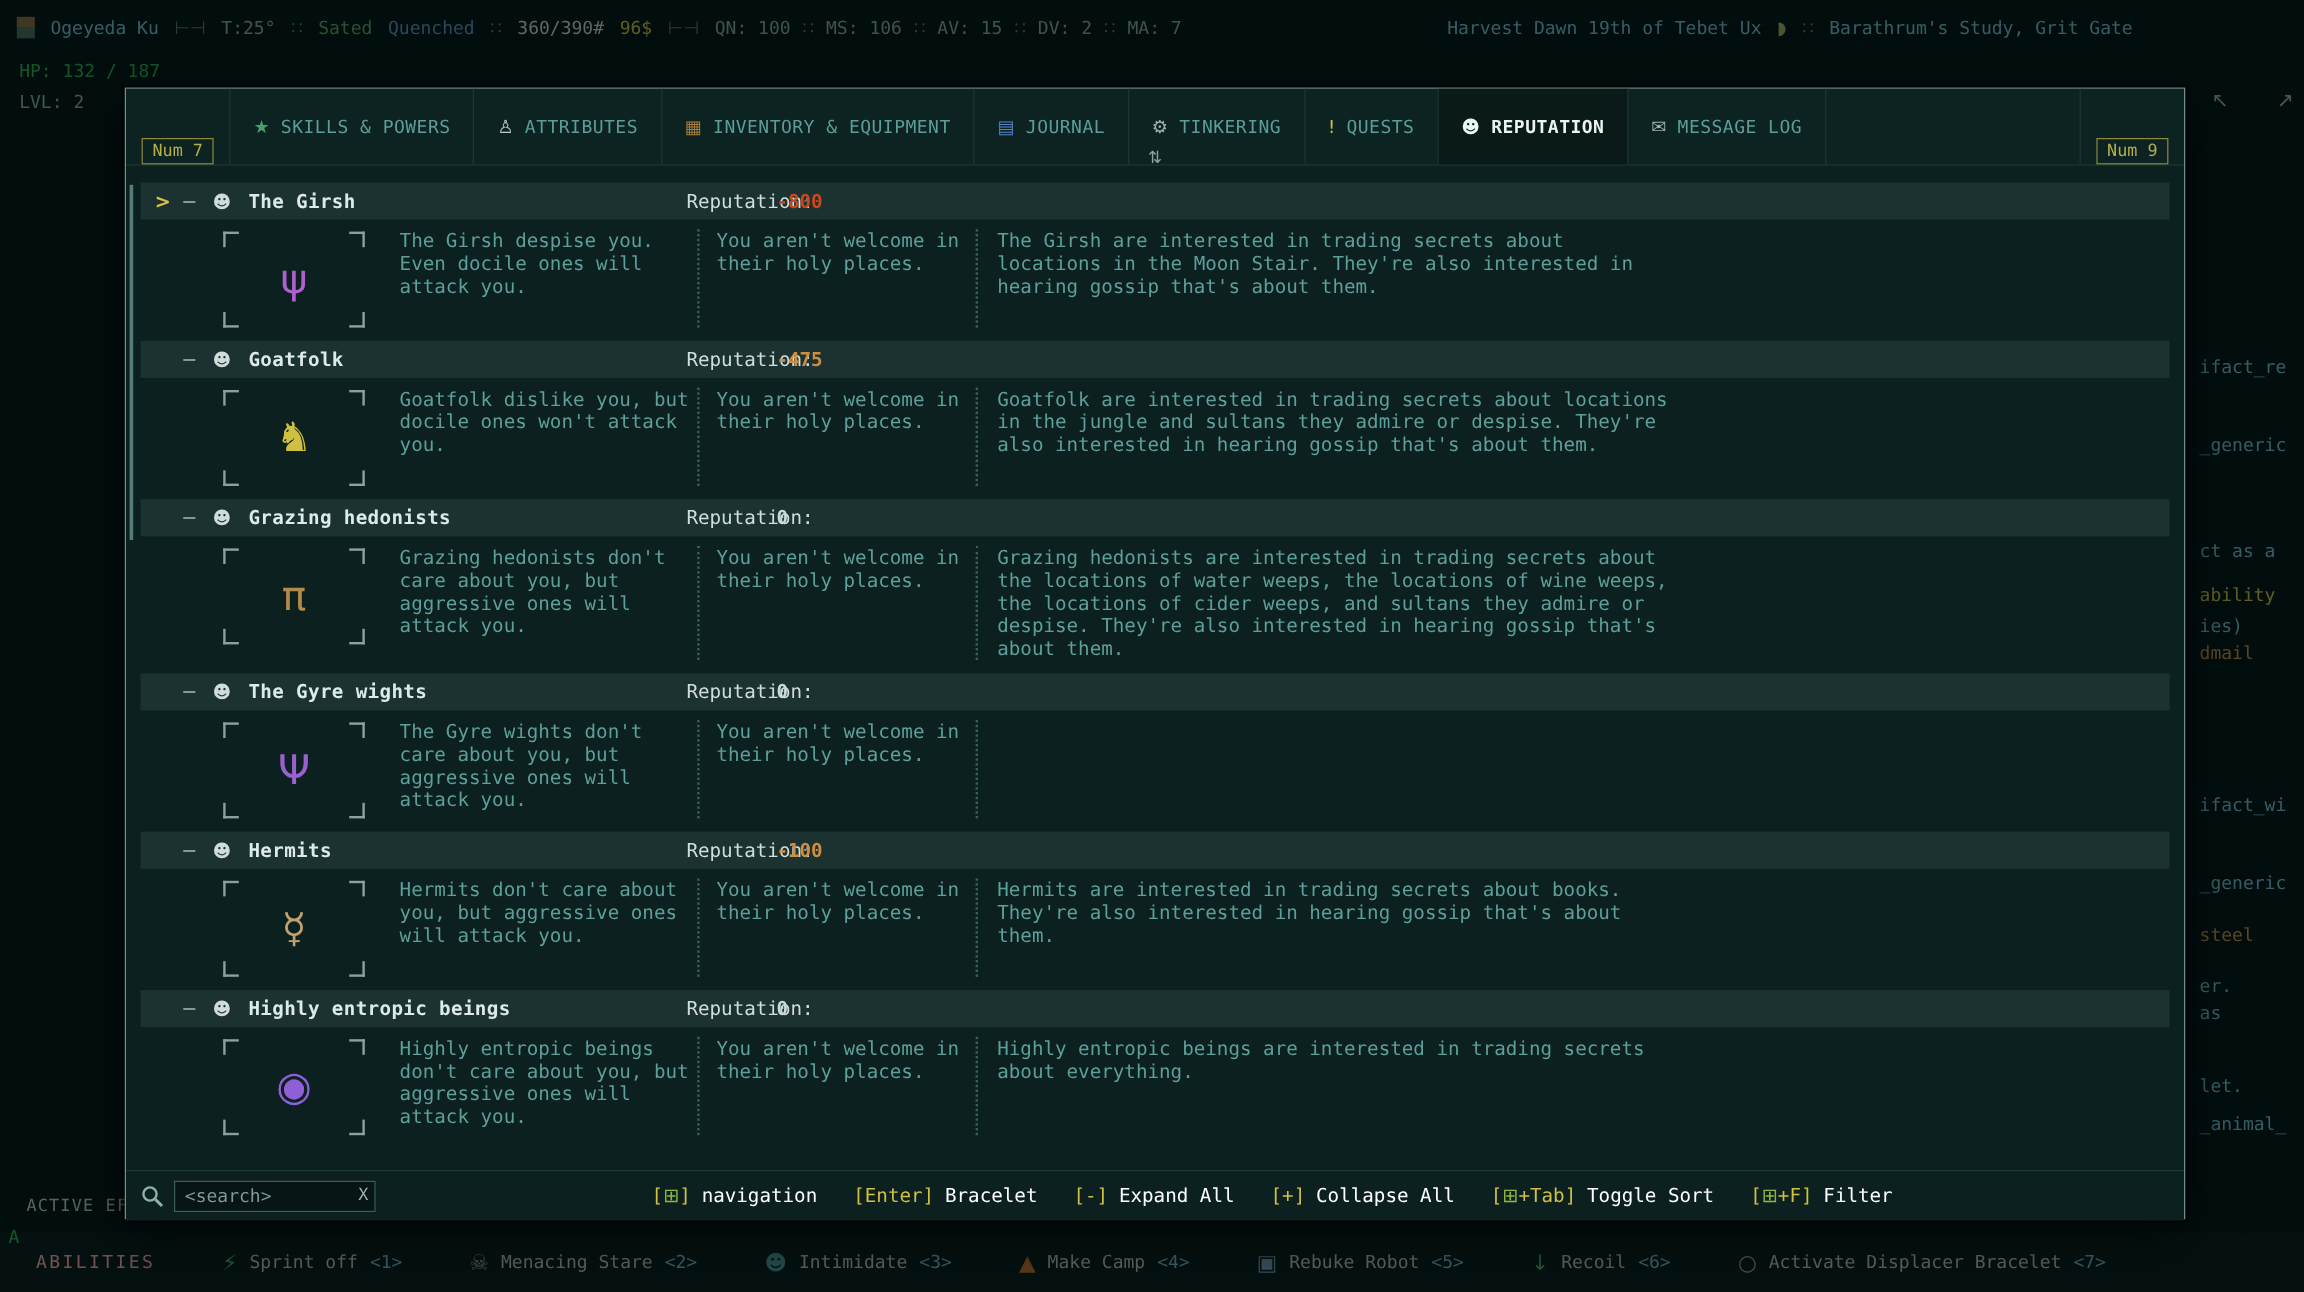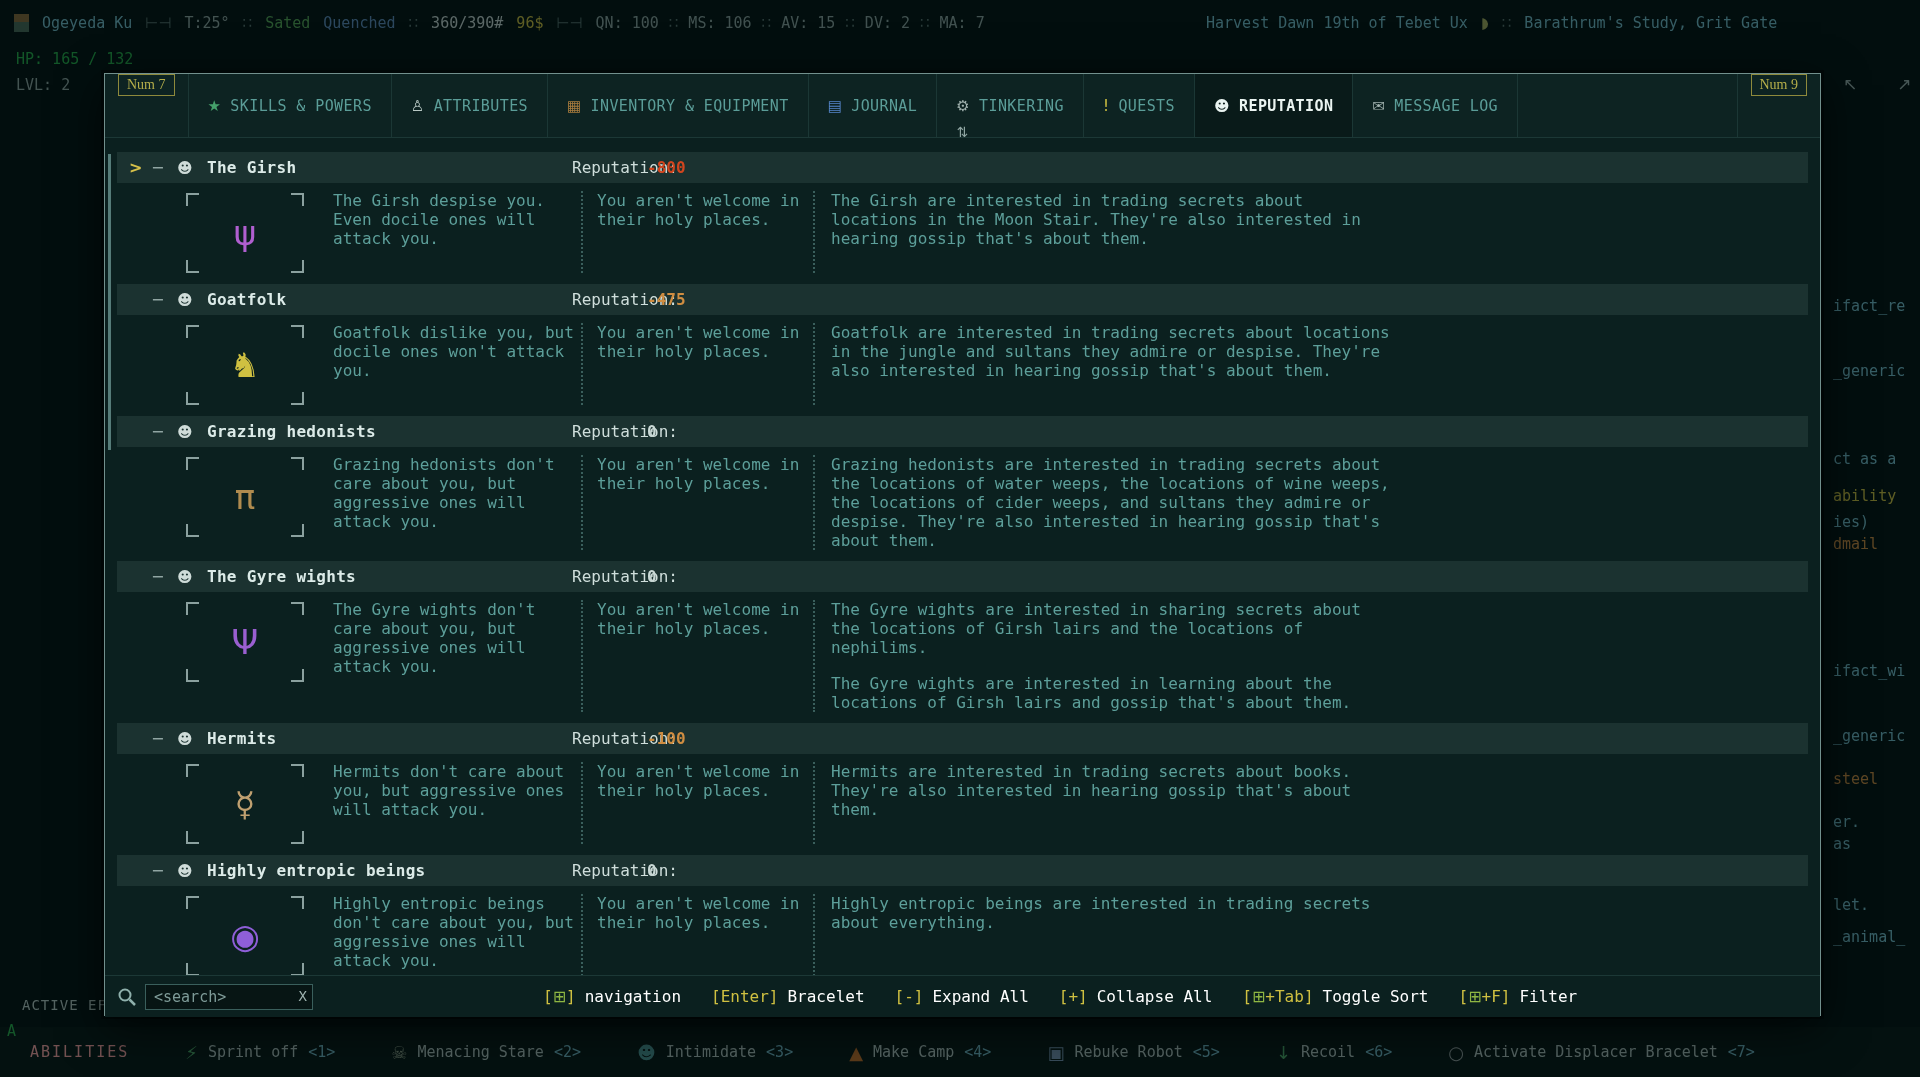--- a/index.html
+++ b/index.html
@@ -56,21 +56,21 @@
     z-index:2; background:#0b201f; border:1px solid #72908d;
     box-shadow:0 0 0 3px rgba(0,0,0,.35), 0 12px 42px rgba(0,0,0,.65);}
 
   .tabbar{height:64px; display:flex; align-items:stretch;
     background:#0d2322; border-bottom:1px solid #1c3836;}
   .tab{display:flex; align-items:center; gap:9px; padding:0 19px;
     color:#5b9d98; font-size:15px; letter-spacing:.4px;
     border-right:1px solid #1b3735; cursor:default; white-space:nowrap;}
   .tab.active{background:#091a19; color:#eaf4f1; font-weight:bold;}
   .tab .ticon{font-size:15px;}
-  .keytab{display:flex; align-items:flex-start; padding:0 13px; border-right:1px solid #1b3735;font-family:Liberation Serif, serif;}
+  .keytab{display:flex; align-items:flex-end; padding:0 13px; border-right:1px solid #1b3735;}
   .keytab.last{border-right:none; border-left:1px solid #1b3735;}
   .keybox{border:1px solid #8e8a3c; color:#b5ae4a; padding:2px 8px; font-size:14px;}
   .tab-spacer{flex:1; border-right:none;}
 
   .scroll-arrows{position:absolute; top:50px; left:50%; transform:translateX(-50%);
     color:#8fa5a2; font-size:14px; z-index:3;}
 
   .content{position:relative; height:837px; overflow:hidden; padding:14px 12px 0 12px;}
   .scroll-pip{position:absolute; left:3px; top:16px; width:3px; height:296px;
     background:#567c79;}
@@ -146,21 +146,21 @@
     </span>
   </div>
 
   <div class="topbar-right">
     <span class="c-cyan">Harvest Dawn 19th of Tebet Ux</span>
     <span class="moon icon-font">◗</span>
     <span class="dots icon-font">∷</span>
     <span class="c-cyan">Barathrum's Study, Grit Gate</span>
   </div>
 
-  <div class="hp-line">HP: 165 / 132</div>
+  <div class="hp-line">HP: 132 / 187</div>
   <div class="lvl-line">LVL: 2</div>
 
   <div class="corner-icons">
     <span class="icon-font">↖</span>
     <span class="icon-font">↗</span>
   </div>
 
   <span class="frag cyan" style="top:297px">ifact_re</span>
   <span class="frag cyan" style="top:362px">_generic</span>
   <span class="frag cyan" style="top:450px">ct as a</span>
@@ -361,24 +361,20 @@
           <i class="corner tl"></i>
             <i class="corner tr"></i>
             <i class="corner bl"></i>
             <i class="corner br"></i>
           <span class="sprite icon-font" style="color: rgb(154, 95, 208);">Ψ</span>
         </div>
         <div class="col">The Gyre wights don't care about you, but aggressive ones will attack you.</div>
         <div class="vsep"></div>
         <div class="col">You aren't welcome in their holy places.</div>
         <div class="vsep"></div>
-        <div class="col">
-          <div>The Gyre wights are interested in sharing secrets about the locations of Girsh lairs and the locations of nephilims.</div>
-          <div class="p2">The Gyre wights are interested in learning about the locations of Girsh lairs and gossip that's about them.</div>
-        </div>
         <div></div>
       </div>
     </section>
 
     <section class="faction">
       <div class="f-head">
         <span class="cursor"></span>
         <span class="collapse icon-font">−</span>
         <span class="masks icon-font">☻</span>
         <span class="f-name">Hermits</span>

